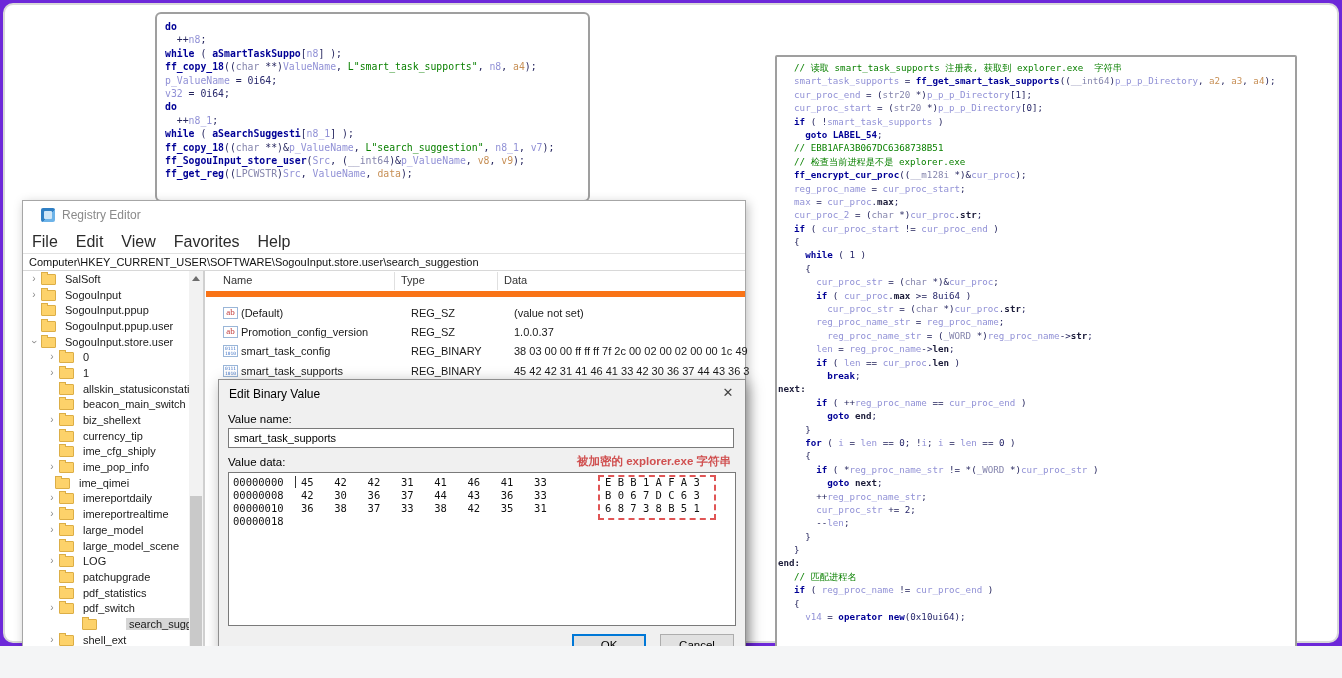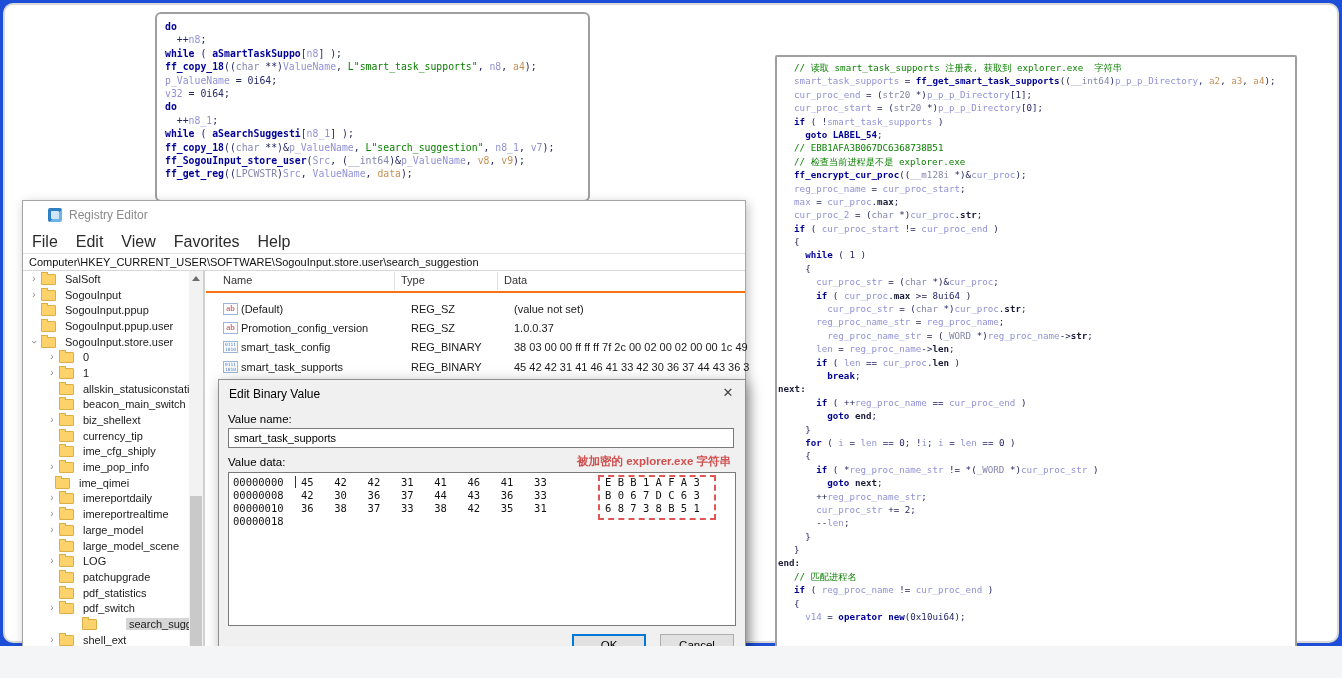--- a/index.html
+++ b/index.html
@@ -1,16 +1,16 @@
 <!DOCTYPE html>
 <html><head>
 <meta charset="utf-8">
 <style>
   html,body{margin:0;padding:0;background:#f4f5f6;font-family:"Liberation Sans",sans-serif;}
-  .canvas{position:relative;width:1342px;height:646px;background:#1d4ed8;overflow:hidden;}
+  .canvas{position:relative;width:1342px;height:646px;background:#6d28d9;overflow:hidden;}
   .frame{position:absolute;inset:3px;border:2px solid #d9d9d9;border-radius:10px;background:#ffffff;}
 
   
   .code-panel{position:absolute;background:#ffffff;border:2px solid #9f9f9f;font-family:"DejaVu Sans Mono",monospace;overflow:hidden;}
   .panel-top{left:155px;top:12px;width:415px;height:174px;border-radius:6px;padding:6px 8px;font-size:9.8px;}
   .panel-right{left:775px;top:55px;width:512px;height:582px;border-radius:2px;padding:4px 0 4px 6px;font-size:9.2px;}
   .panel-top .cl{height:13.4px;line-height:13.4px;white-space:pre;}
   .panel-right .cl{height:13.4px;line-height:13.4px;white-space:pre;}
   .cl>.sy-lbl:first-child{margin-left:-5px;}
   .sy-k{color:#000096;font-weight:bold;}
@@ -20,21 +20,21 @@
   .sy-s{color:#0a8000;}
   .sy-c{color:#0a8000;}
   .sy-t{color:#8585ad;}
   .sy-p{color:#25255e;}
   .sy-n{color:#27276b;}
   .sy-b{color:#1b1b39;font-weight:bold;}
   .sy-lbl{color:#1b1b39;font-weight:bold;}
 
   
   .regwin{position:absolute;left:22px;top:200px;width:722px;height:462px;background:#ffffff;border:1px solid #a6a6a6;box-shadow:2px 3px 10px rgba(0,0,0,0.25);}
-  .titlebar{position:absolute;left:16px;top:0;right:0;height:28px;background:#ffffff;}
+  .titlebar{position:absolute;left:9px;top:0;right:0;height:28px;background:#ffffff;}
   .regicon{position:absolute;left:9px;top:7px;width:14px;height:14px;background:linear-gradient(135deg,#2f7fc4 0 55%,#6db3e8 55% 100%);border-radius:2px;}
   .regicon::after{content:"";position:absolute;left:3px;top:3px;width:8px;height:8px;background:#cfe6f7;border-radius:1px;}
   .wintitle{position:absolute;left:30px;top:7px;font-size:12px;color:#8a8a8a;}
   .menubar{position:absolute;left:0;top:28px;right:0;height:24px;background:#ffffff;font-size:16px;color:#2b2b2b;}
   .menubar span{display:inline-block;padding:4px 9px;}
   .addressbar{position:absolute;left:0;top:52px;right:0;height:18px;border-top:1px solid #e2e2e2;border-bottom:1px solid #d8d8d8;font-size:11px;color:#111;padding:2px 0 0 6px;box-sizing:border-box;white-space:nowrap;overflow:hidden;}
   .winbody{position:absolute;left:0;top:70px;right:0;bottom:0;background:#ffffff;}
 
   .tree{position:absolute;left:0;top:0;width:166px;height:392px;overflow:hidden;font-size:11px;color:#1a1a1a;}
   .titem{display:flex;align-items:center;height:15.7px;white-space:nowrap;}
@@ -44,21 +44,21 @@
   .fold::before{content:"";position:absolute;top:-3px;left:-1px;width:5px;height:2px;background:#fdd26a;border:1px solid #dcae46;border-bottom:none;}
   .tlabel{padding:0 3px;}
   .tlabel.sel{background:#d6d6d6;}
 
   .tscroll{position:absolute;left:166px;top:0;width:14px;height:392px;background:#f2f2f2;}
   .tri-up{width:0;height:0;border-left:4px solid transparent;border-right:4px solid transparent;border-bottom:5px solid #6d6d6d;margin:5px auto 0;}
   .thumb{position:absolute;left:1px;width:12px;top:225px;height:164px;background:#c9c9c9;}
   .splitter{position:absolute;left:180px;top:0;width:2px;height:392px;background:#d0d0d0;}
 
   .list{position:absolute;left:183px;top:0;right:0;bottom:0;font-size:11px;color:#1a1a1a;}
-  .lheader{position:relative;height:20px;border-bottom:2px solid #f97316;color:#333;padding-left:24px;}
+  .lheader{position:relative;height:20px;border-bottom:6px solid #f97316;color:#333;padding-left:24px;}
   .lheader span{position:absolute;top:3px;}
   .hsep{position:absolute;top:1px;width:1px;height:18px;background:#e0e0e0;}
   .lrow{position:relative;height:19.2px;}
   .lrow span{position:absolute;top:10px;white-space:nowrap;margin-left:10px;}
   .c-name{left:25px;}
   .c-type{left:195px;}
   .c-data{left:298px;width:236px;overflow:hidden;}
   .ricon{position:absolute;left:7px;top:3px;width:15px;height:12px;background:#fff;border:1px solid #9ab6d8;box-sizing:border-box;text-align:center;}
   .ricon.sz{color:#c03a3a;font-size:9px;line-height:9px;font-family:"Liberation Serif",serif;}
   .ricon.bin{color:#3a6fc4;font-size:4.5px;line-height:5px;font-family:"DejaVu Sans Mono",monospace;white-space:pre;}

